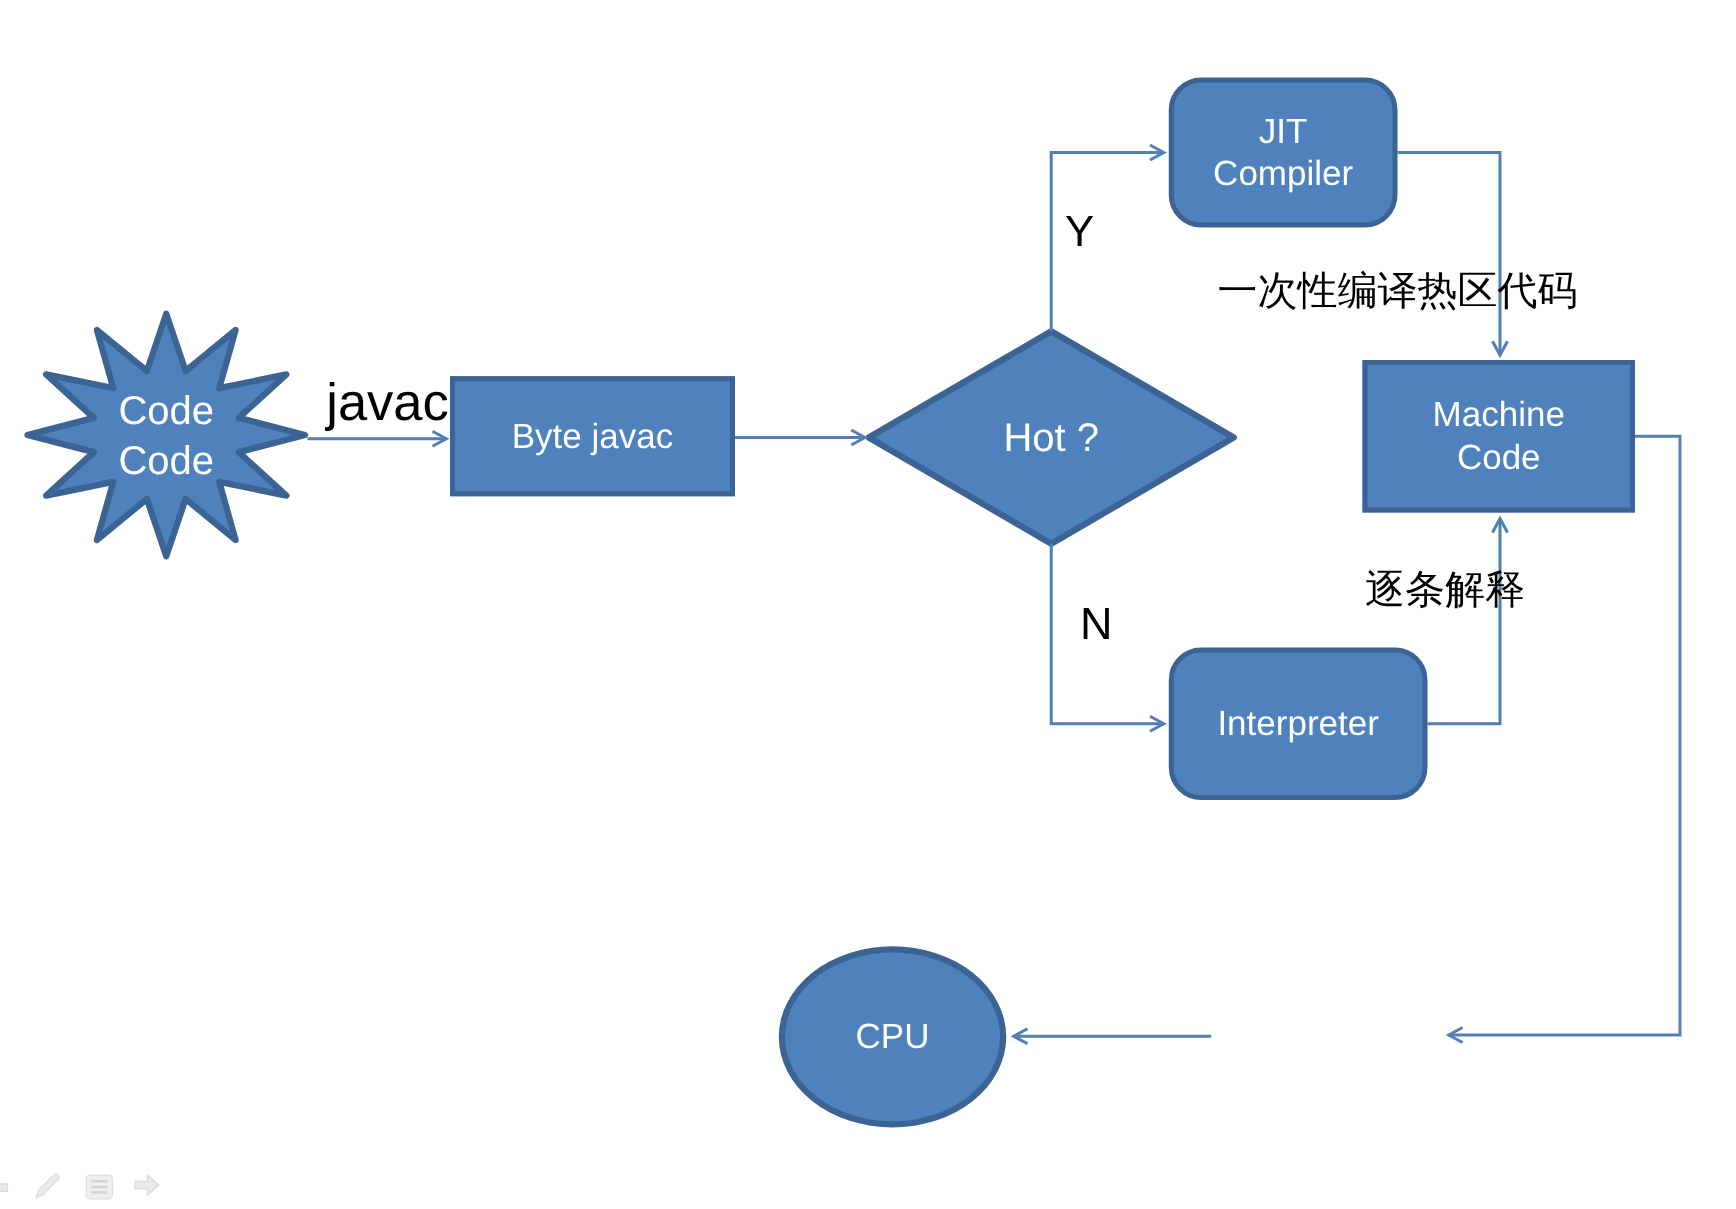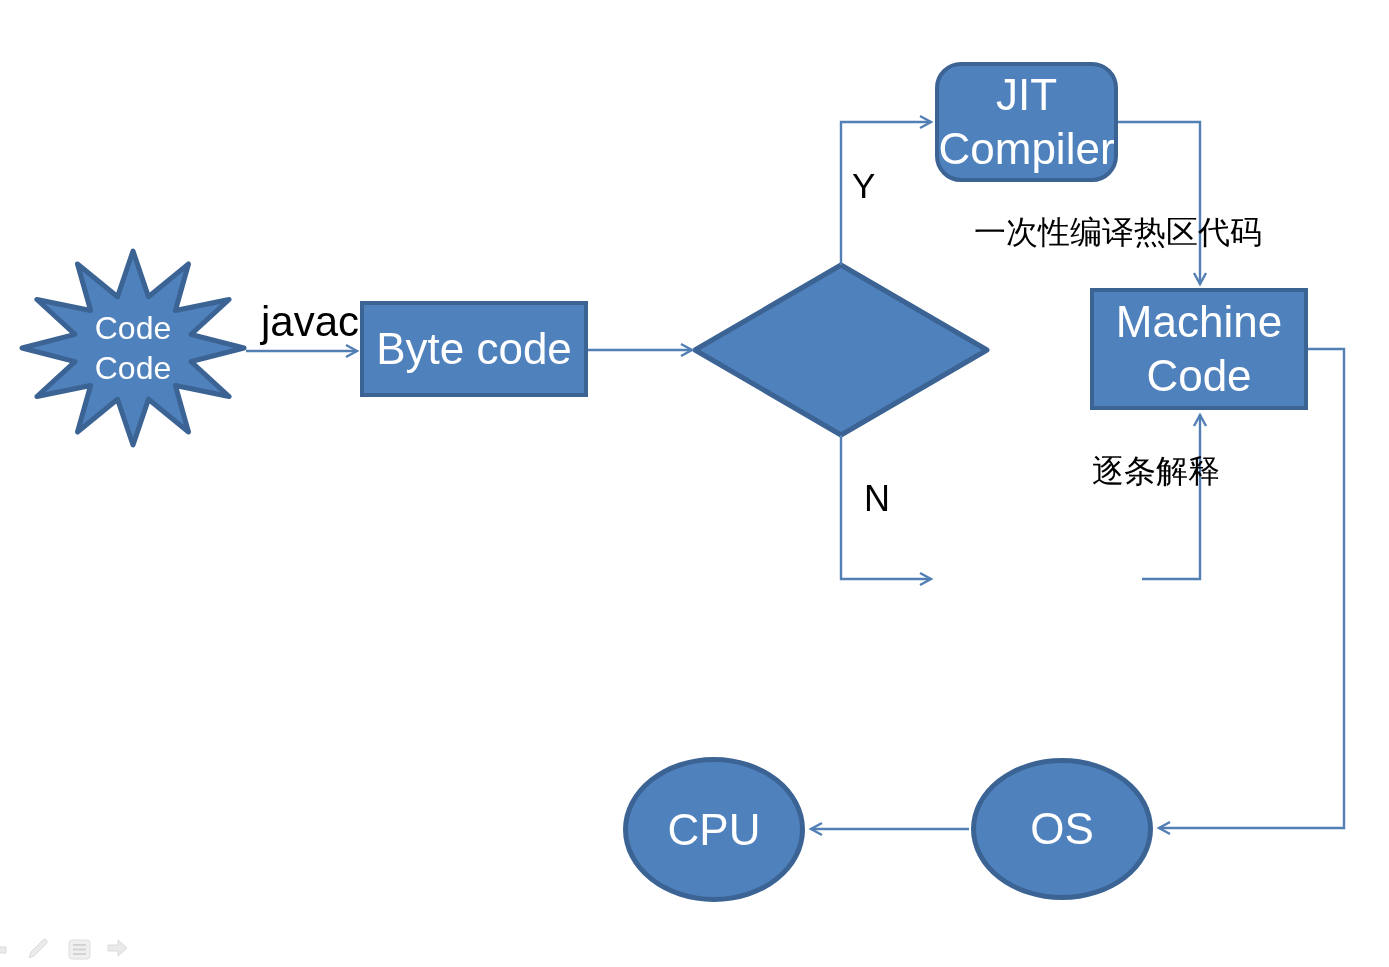--- a/index.html
+++ b/index.html
@@ -7,21 +7,21 @@
     position:relative; width:1389px; height:967px; background:#ffffff;
     overflow:hidden; font-family:"Liberation Sans", sans-serif;
   }
   svg.layer { position:absolute; left:0; top:0; }
 
   
   .node {
     position:absolute; box-sizing:border-box;
     background:#4f81bd; border:4px solid #3b6394;
     display:flex; align-items:center; justify-content:center;
-    color:#ffffff; font-size:44px; line-height:1.22; text-align:center;
+    color:#ffffff; font-size:28px; line-height:1.22; text-align:center;
   }
   .rounded { border-radius:26px; }
   .ellipse { border-radius:50%; border-width:5px; }
   .lines span { display:block; }
 
   
   .overlay-label {
     position:absolute; display:flex; align-items:center; justify-content:center;
     color:#ffffff; font-size:32px; line-height:1.25; text-align:center;
     pointer-events:none;
@@ -75,43 +75,44 @@
     <path d="M1308,349 L1344,349 L1344,828 L1159,828" fill="none" stroke="#527fb4" stroke-width="2.4" marker-end="url(#arrowhead)"></path>
     <path d="M969,829 L811,829" fill="none" stroke="#527fb4" stroke-width="2.4" marker-end="url(#arrowhead)"></path>
   </svg>
 
   <div class="overlay-label lines" id="label-java-code">
     <div>
       <span>Code</span>
       <span>Code</span>
     </div>
   </div>
+  <div class="overlay-label" id="label-hot">Hot ?</div>
 
   <div class="node" id="node-byte-code">
-    <span>Byte code</span>
+    <span>Byte javac</span>
   </div>
 
   <div class="node rounded" id="node-jit">
     <div class="lines">
       <span>JIT</span>
       <span>Compiler</span>
     </div>
   </div>
 
   <div class="node" id="node-machine">
     <div class="lines">
       <span>Machine</span>
       <span>Code</span>
     </div>
   </div>
 
+  <div class="node rounded" id="node-interpreter">
+    <span>Interpreter</span>
+  </div>
 
-  <div class="node ellipse" id="node-os">
-    <span>OS</span>
-  </div>
 
   <div class="node ellipse" id="node-cpu">
     <span>CPU</span>
   </div>
 
   <div class="edge-label lbl-javac">javac</div>
   <div class="edge-label lbl-y">Y</div>
   <div class="edge-label lbl-n">N</div>
   <div class="edge-label cjk lbl-jitnote">一次性编译热区代码</div>
   <div class="edge-label cjk lbl-interpnote">逐条解释</div>

